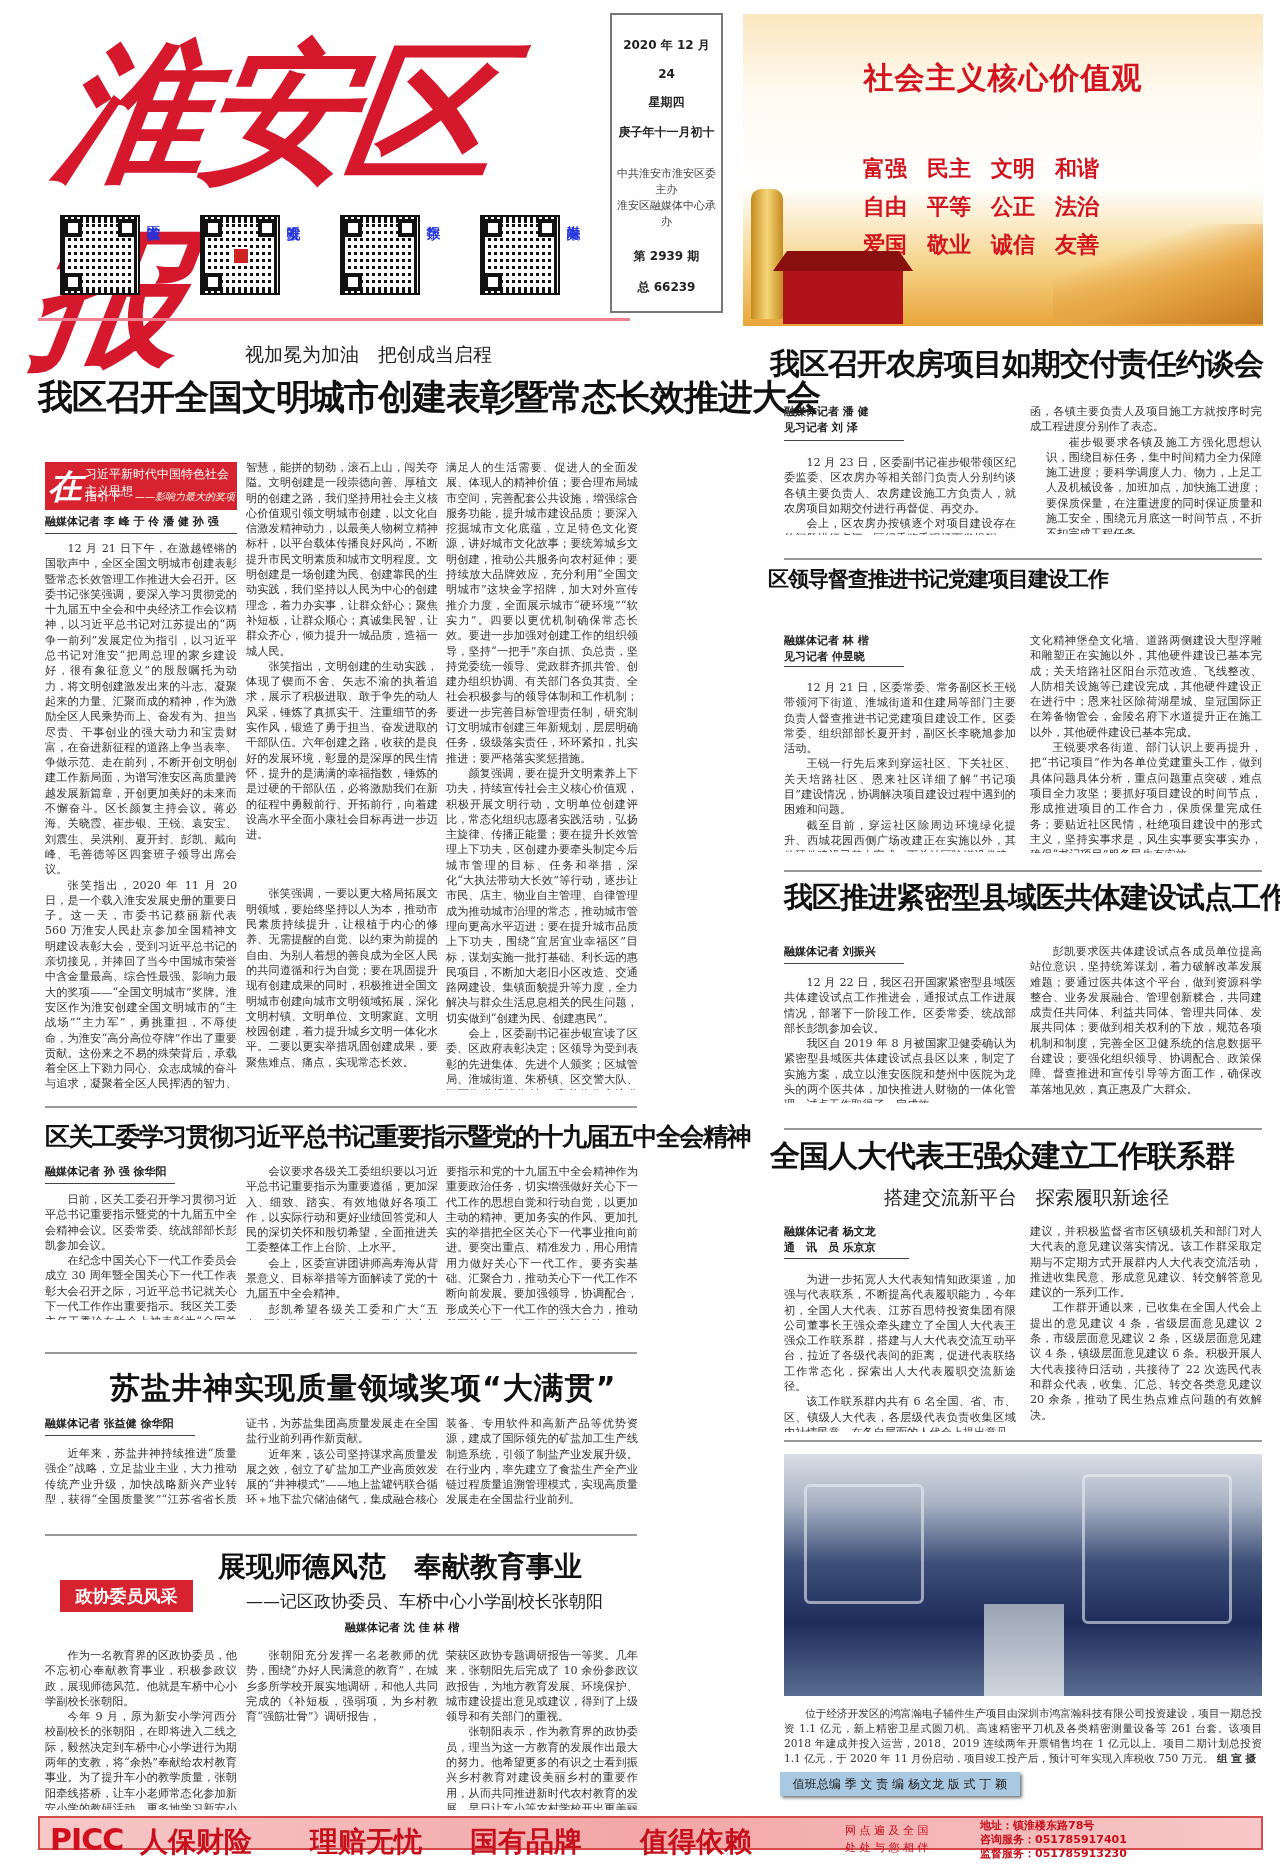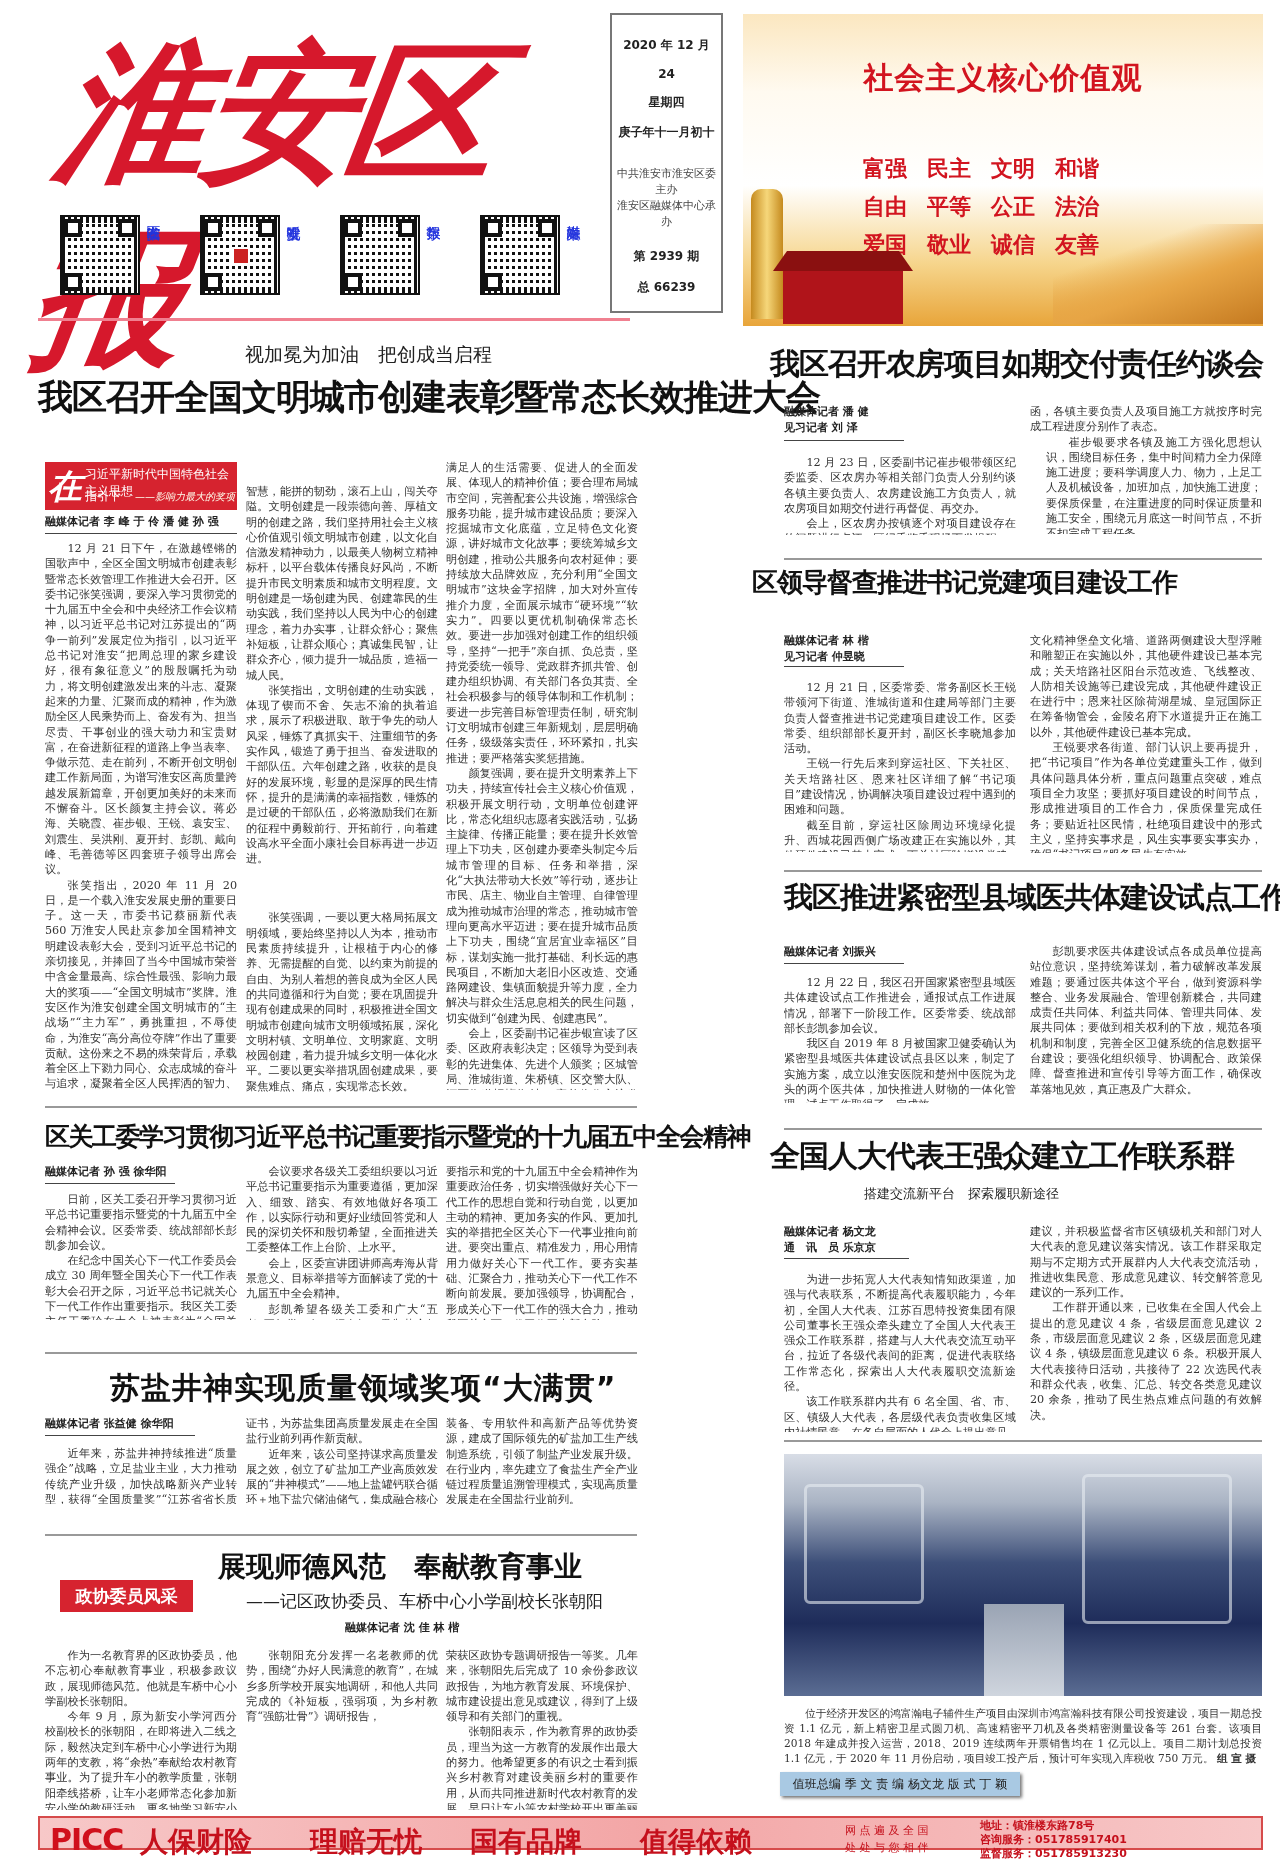--- a/index.html
+++ b/index.html
@@ -123,21 +123,21 @@
   <span style="position:absolute;left:3px;top:2px;font-size:34px;font-family:'DejaVu Serif',serif;font-style:italic;font-weight:bold">在</span>
   <span style="position:absolute;left:40px;top:4px;font-size:12px">习近平新时代中国特色社会主义思想</span>
   <span style="position:absolute;left:40px;top:26px;font-size:12px">指引下</span>
   <span style="position:absolute;left:90px;top:28px;font-size:10px;font-style:italic;color:#ffe">——影响力最大的奖项</span>
 </div>
 <div class="abs byline" style="left:45px;top:514px;width:192px">融媒体记者 李 峰 于 伶 潘 健 孙 强</div>
 <div class="col body" style="left:45px;top:541px;width:192px;height:548px">
     <div style="text-indent: 2em;">12 月 21 日下午，在激越铿锵的国歌声中，全区全国文明城市创建表彰暨常态长效管理工作推进大会召开。区委书记张笑强调，要深入学习贯彻党的十九届五中全会和中央经济工作会议精神，以习近平总书记对江苏提出的“两争一前列”发展定位为指引，以习近平总书记对淮安“把周总理的家乡建设好，很有象征意义”的殷殷嘱托为动力，将文明创建激发出来的斗志、凝聚起来的力量、汇聚而成的精神，作为激励全区人民乘势而上、奋发有为、担当尽责、干事创业的强大动力和宝贵财富，在奋进新征程的道路上争当表率、争做示范、走在前列，不断开创文明创建工作新局面，为谱写淮安区高质量跨越发展新篇章，开创更加美好的未来而不懈奋斗。区长颜复主持会议。蒋必海、关晓霞、崔步银、王锐、袁安宝、刘震生、吴洪刚、夏开封、彭凯、戴向峰、毛善德等区四套班子领导出席会议。</div>
     <div style="text-indent: 2em;">张笑指出，2020 年 11 月 20 日，是一个载入淮安发展史册的重要日子。这一天，市委书记蔡丽新代表 560 万淮安人民赴京参加全国精神文明建设表彰大会，受到习近平总书记的亲切接见，并捧回了当今中国城市荣誉中含金量最高、综合性最强、影响力最大的奖项——“全国文明城市”奖牌。淮安区作为淮安创建全国文明城市的“主战场”“主力军”，勇挑重担，不辱使命，为淮安“高分高位夺牌”作出了重要贡献。这份来之不易的殊荣背后，承载着全区上下勠力同心、众志成城的奋斗与追求，凝聚着全区人民挥洒的智力、汗水和向上向善的心血与汗水。</div>
   </div>
-<div class="col body" style="left:246px;top:484px;width:192px;height:630px;text-indent:0">
+<div class="col body" style="left:246px;top:460px;width:192px;height:630px;text-indent:0">
     <div style="text-indent: 0px;">智慧，能拼的韧劲，滚石上山，闯关夺隘。文明创建是一段崇德向善、厚植文明的创建之路，我们坚持用社会主义核心价值观引领文明城市创建，以文化自信激发精神动力，以最美人物树立精神标杆，以平台载体传播良好风尚，不断提升市民文明素质和城市文明程度。文明创建是一场创建为民、创建靠民的生动实践，我们坚持以人民为中心的创建理念，着力办实事，让群众舒心；聚焦补短板，让群众顺心；真诚集民智，让群众齐心，倾力提升一城品质，造福一城人民。</div>
     <div style="text-indent: 2em;">张笑指出，文明创建的生动实践，体现了锲而不舍、矢志不渝的执着追求，展示了积极进取、敢于争先的动人风采，锤炼了真抓实干、注重细节的务实作风，锻造了勇于担当、奋发进取的干部队伍。六年创建之路，收获的是良好的发展环境，彰显的是深厚的民生情怀，提升的是满满的幸福指数，锤炼的是过硬的干部队伍，必将激励我们在新的征程中勇毅前行、开拓前行，向着建设高水平全面小康社会目标再进一步迈进。</div>
     <div style="text-indent: 2em; margin-top: 44px;">张笑强调，一要以更大格局拓展文明领域，要始终坚持以人为本，推动市民素质持续提升，让根植于内心的修养、无需提醒的自觉、以约束为前提的自由、为别人着想的善良成为全区人民的共同遵循和行为自觉；要在巩固提升现有创建成果的同时，积极推进全国文明城市创建向城市文明领域拓展，深化文明村镇、文明单位、文明家庭、文明校园创建，着力提升城乡文明一体化水平。二要以更实举措巩固创建成果，要聚焦难点、痛点，实现常态长效。</div>
   </div>
 <div class="col body" style="left:446px;top:460px;width:192px;height:630px;text-indent:0">
     <div style="text-indent: 0px;">满足人的生活需要、促进人的全面发展、体现人的精神价值；要合理布局城市空间，完善配套公共设施，增强综合服务功能，提升城市建设品质；要深入挖掘城市文化底蕴，立足特色文化资源，讲好城市文化故事；要统筹城乡文明创建，推动公共服务向农村延伸；要持续放大品牌效应，充分利用“全国文明城市”这块金字招牌，加大对外宣传推介力度，全面展示城市“硬环境”“软实力”。四要以更优机制确保常态长效。要进一步加强对创建工作的组织领导，坚持“一把手”亲自抓、负总责，坚持党委统一领导、党政群齐抓共管、创建办组织协调、有关部门各负其责、全社会积极参与的领导体制和工作机制；要进一步完善目标管理责任制，研究制订文明城市创建三年新规划，层层明确任务，级级落实责任，环环紧扣，扎实推进；要严格落实奖惩措施。</div>
     <div style="text-indent: 2em;">颜复强调，要在提升文明素养上下功夫，持续宣传社会主义核心价值观，积极开展文明行动，文明单位创建评比，常态化组织志愿者实践活动，弘扬主旋律、传播正能量；要在提升长效管理上下功夫，区创建办要牵头制定今后城市管理的目标、任务和举措，深化“大执法带动大长效”等行动，逐步让市民、店主、物业自主管理、自律管理成为推动城市治理的常态，推动城市管理向更高水平迈进；要在提升城市品质上下功夫，围绕“宜居宜业幸福区”目标，谋划实施一批打基础、利长远的惠民项目，不断加大老旧小区改造、交通路网建设、集镇面貌提升等力度，全力解决与群众生活息息相关的民生问题，切实做到“创建为民、创建惠民”。</div>
     <div style="text-indent: 2em;">会上，区委副书记崔步银宣读了区委、区政府表彰决定；区领导为受到表彰的先进集体、先进个人颁奖；区城管局、淮城街道、朱桥镇、区交警大队、河下街道螺蛳街村 5 家单位作交流发言；文明市民代表宣读了倡议书。</div>
   </div>
 
@@ -150,21 +150,21 @@
 <div class="col body" style="left:784px;top:455px;width:232px;height:80px">
     <div style="text-indent: 2em;">12 月 23 日，区委副书记崔步银带领区纪委监委、区农房办等相关部门负责人分别约谈各镇主要负责人、农房建设施工方负责人，就农房项目如期交付进行再督促、再交办。</div>
     <div style="text-indent: 2em;">会上，区农房办按镇逐个对项目建设存在的问题进行点评，区纪委监委现场下发提醒</div>
   </div>
 <div class="col body" style="left:1030px;top:404px;width:232px;height:130px;text-indent:0">
     <div style="text-indent: 0px;">函，各镇主要负责人及项目施工方就按序时完成工程进度分别作了表态。</div>
     <div style="text-indent: 2em; margin-left: 16px;">崔步银要求各镇及施工方强化思想认识，围绕目标任务，集中时间精力全力保障施工进度；要科学调度人力、物力，上足工人及机械设备，加班加点，加快施工进度；要保质保量，在注重进度的同时保证质量和施工安全，围绕元月底这一时间节点，不折不扣完成工程任务。</div>
   </div>
 <div class="abs hr" style="left:784px;top:558px;width:478px"></div>
 
-<div class="abs hd" style="left:752px;top:565px;font-size:26px;letter-spacing:-1px">区领导督查推进书记党建项目建设工作</div>
+<div class="abs hd" style="left:768px;top:565px;font-size:21px;letter-spacing:-1px">区领导督查推进书记党建项目建设工作</div>
 <div class="abs byline" style="left:784px;top:633px;width:120px;border:none">
     <div>融媒体记者 林 楷</div>
     <div>见习记者 仲昱晓</div>
   </div>
 <div class="abs" style="left:784px;top:666px;width:120px;height:1px;background:#444"></div>
 <div class="col body" style="left:784px;top:680px;width:232px;height:172px">
     <div style="text-indent: 2em;">12 月 21 日，区委常委、常务副区长王锐带领河下街道、淮城街道和住建局等部门主要负责人督查推进书记党建项目建设工作。区委常委、组织部部长夏开封，副区长李晓旭参加活动。</div>
     <div style="text-indent: 2em;">王锐一行先后来到穿运社区、下关社区、关天培路社区、恩来社区详细了解“书记项目”建设情况，协调解决项目建设过程中遇到的困难和问题。</div>
     <div style="text-indent: 2em;">截至目前，穿运社区除周边环境绿化提升、西城花园西侧广场改建正在实施以外，其他硬件建设已基本完成；下关社区除增设党建</div>
   </div>
@@ -177,21 +177,21 @@
 <div class="abs hd" style="left:784px;top:878px;font-size:29px;letter-spacing:-1px">我区推进紧密型县域医共体建设试点工作</div>
 <div class="abs byline" style="left:784px;top:944px;width:120px">融媒体记者 刘振兴</div>
 <div class="col body" style="left:784px;top:975px;width:232px;height:128px">
     <div style="text-indent: 2em;">12 月 22 日，我区召开国家紧密型县域医共体建设试点工作推进会，通报试点工作进展情况，部署下一阶段工作。区委常委、统战部部长彭凯参加会议。</div>
     <div style="text-indent: 2em;">我区自 2019 年 8 月被国家卫健委确认为紧密型县域医共体建设试点县区以来，制定了实施方案，成立以淮安医院和楚州中医院为龙头的两个医共体，加快推进人财物的一体化管理，试点工作取得了一定成效。</div>
   </div>
 <div class="col body" style="left:1030px;top:944px;width:232px;height:160px">彭凯要求医共体建设试点各成员单位提高站位意识，坚持统筹谋划，着力破解改革发展难题；要通过医共体这个平台，做到资源科学整合、业务发展融合、管理创新糅合，共同建成责任共同体、利益共同体、管理共同体、发展共同体；要做到相关权利的下放，规范各项机制和制度，完善全区卫健系统的信息数据平台建设；要强化组织领导、协调配合、政策保障、督查推进和宣传引导等方面工作，确保改革落地见效，真正惠及广大群众。</div>
 <div class="abs hr" style="left:784px;top:1128px;width:478px"></div>
 
 <div class="abs hd" style="left:770px;top:1136px;font-size:30px;letter-spacing:-1px">全国人大代表王强众建立工作联系群</div>
-<div class="abs sub" style="left:864px;top:1185px;font-size:13px">搭建交流新平台　探索履职新途径</div>
+<div class="abs sub" style="left:884px;top:1185px;font-size:19px">搭建交流新平台　探索履职新途径</div>
 <div class="abs byline" style="left:784px;top:1224px;width:120px;border:none">
     <div>融媒体记者 杨文龙</div>
     <div>通　讯　员 乐京京</div>
   </div>
 <div class="abs" style="left:784px;top:1258px;width:125px;height:1px;background:#444"></div>
 <div class="col body" style="left:784px;top:1272px;width:232px;height:160px">
     <div style="text-indent: 2em;">为进一步拓宽人大代表知情知政渠道，加强与代表联系，不断提高代表履职能力，今年初，全国人大代表、江苏百思特投资集团有限公司董事长王强众牵头建立了全国人大代表王强众工作联系群，搭建与人大代表交流互动平台，拉近了各级代表间的距离，促进代表联络工作常态化，探索出人大代表履职交流新途径。</div>
     <div style="text-indent: 2em;">该工作联系群内共有 6 名全国、省、市、区、镇级人大代表，各层级代表负责收集区域内社情民意，在各自层面的人代会上提出意见</div>
   </div>
 <div class="col body" style="left:1030px;top:1224px;width:232px;height:208px;text-indent:0">

